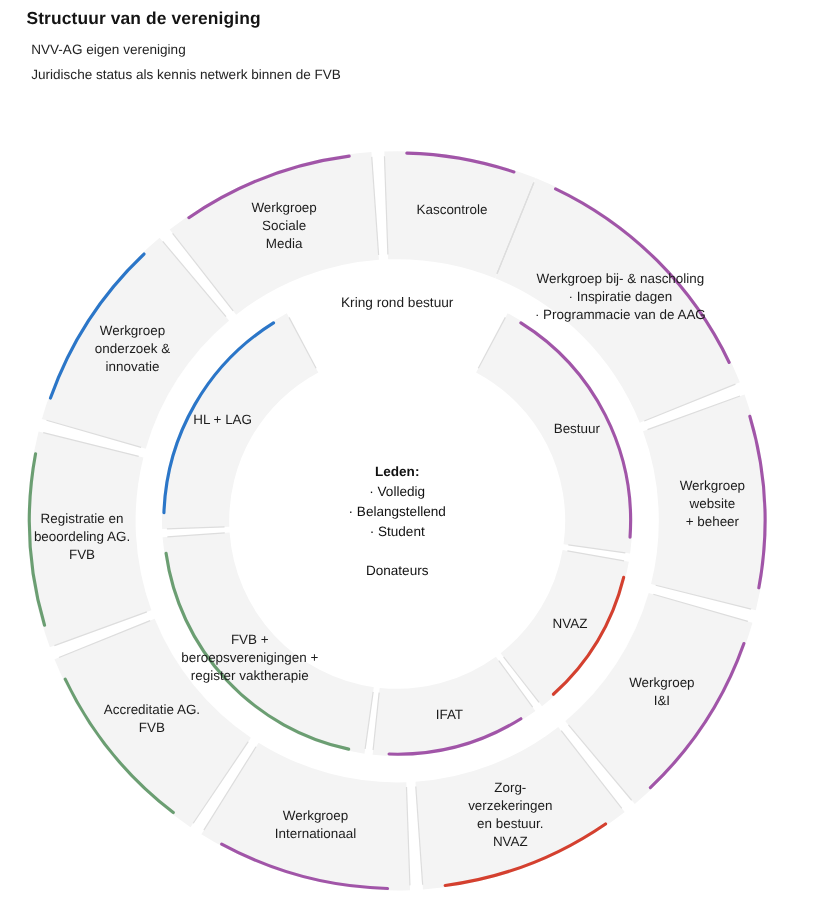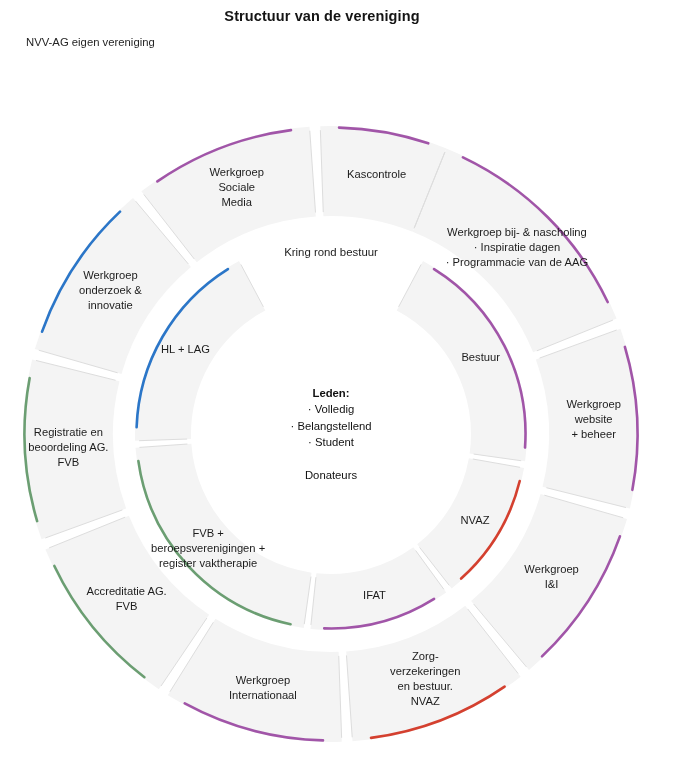--- a/index.html
+++ b/index.html
@@ -23,21 +23,20 @@
     top: 8px;
     width: 600px;
   }
   .page-title {
     font-size: 14.5px;
     font-weight: bold;
     letter-spacing: 0.1px;
     color: #141414;
     margin: 0 0 9px 0;
     line-height: 1.2;
-    text-align: center;
   }
   .subtitle {
     font-size: 11.3px;
     font-weight: normal;
     color: #242424;
     margin: 0 0 4px 4px;
     line-height: 1.45;
   }
 
   .diagram-wrap {
@@ -75,20 +74,21 @@
     fill: #1c1c1c;
     text-anchor: middle;
   }
 </style>
 </head>
 <body>
 
 <div class="header">
   <h1 class="page-title">Structuur van de vereniging</h1>
   <p class="subtitle">NVV-AG eigen vereniging</p>
+  <p class="subtitle">Juridische status als kennis netwerk binnen de FVB</p>
 </div>
 
 <div class="diagram-wrap">
   <svg class="diagram" viewBox="0 0 680 672" xmlns="http://www.w3.org/2000/svg">
     <g id="outer-ring-group">
         <path d="M 446.37883077210086 52.42737279342947 A 308 308 0 0 1 616.5726272065706 222.6211692278991 L 533.1260802955596 256.3357626353312 A 218 218 0 0 0 412.6642373646688 135.87391970444034 Z" fill="#F4F4F4" stroke="none"></path>
         <path d="M 620.4253272020599 232.65779585569402 A 308 308 0 0 1 629.8510836930069 412.51194384469767 L 542.5244683281672 390.73897324072755 A 218 218 0 0 0 535.852991331328 263.4396087550042 Z" fill="#F4F4F4" stroke="none"></path>
         <path d="M 627.0686023490023 422.8963055916357 A 308 308 0 0 1 528.9785837834542 573.9416884806452 L 471.12769891166556 504.9976885999372 A 218 218 0 0 0 540.5550497145535 398.08894356810583 Z" fill="#F4F4F4" stroke="none"></path>
         <path d="M 520.6237344003027 580.7073121108704 A 308 308 0 0 1 352.48499391319064 645.2497274800259 L 346.20691127621933 555.4689629566417 A 218 218 0 0 0 465.21420162099355 509.7863442862654 Z" fill="#F4F4F4" stroke="none"></path>
         <path d="M 341.74904498437036 645.8123747218815 A 308 308 0 0 1 167.78486661617293 599.1988136161792 L 215.47760039716135 522.874484962101 A 218 218 0 0 0 338.6080902811452 555.8672002901628 Z" fill="#F4F4F4" stroke="none"></path>

